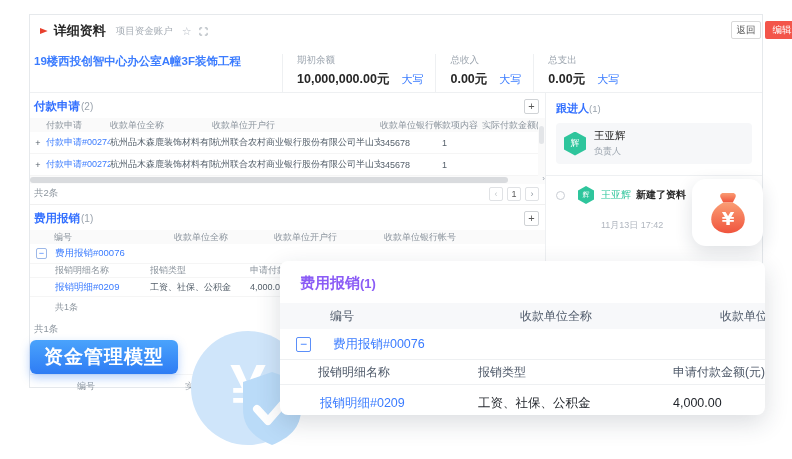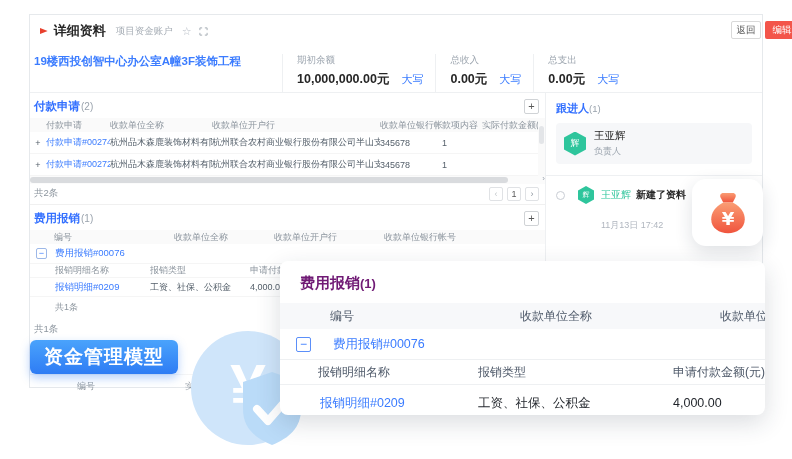--- a/index.html
+++ b/index.html
@@ -134,21 +134,21 @@
   .wm-circle { position:absolute; left:0; top:0; width:114px; height:114px;
     border-radius:50%; background:#cfe5fa; display:flex; align-items:center;
     justify-content:center; }
   .wm-yuan { color:#fff; font-size:64px; font-weight:bold; }
   .wm-shield { position:absolute; left:46px; top:38px; }
 
   
   .overlay { position:absolute; left:280px; top:261px; width:485px; height:154px;
     background:#fff; border-radius:8px; box-shadow:0 8px 24px rgba(31,45,61,.16);
     z-index:30; overflow:hidden; }
-  .ov-title { padding:13px 0 0 20px; font-size:15px; font-weight:bold; color:#701a75; }
+  .ov-title { padding:13px 0 0 20px; font-size:15px; font-weight:bold; color:#8b5cf6; }
   .ov-count { font-size:13px; }
   .ov-header { margin-top:10px; background:#f7f8fa; height:26px; display:grid;
     grid-template-columns:190px 200px 1fr; padding-left:50px; align-items:center; }
   .ov-header span { font-size:12px; color:#4e5969; white-space:nowrap; overflow:hidden; }
   .ov-row1 { height:30px; display:flex; align-items:center; }
   .ov-minus { width:15px; height:15px; border:1px solid #5b8ff9; border-radius:2px;
     color:#3b7cff; font-size:12px; line-height:12px; text-align:center; margin:0 22px 0 16px; }
   .ov-row1 a { font-size:12.5px; color:#3b7cff; }
   .ov-dheader { height:26px; border-top:1px solid #eef0f2; border-bottom:1px solid #eef0f2;
     display:grid; grid-template-columns:160px 195px 1fr; padding-left:38px; align-items:center; }

